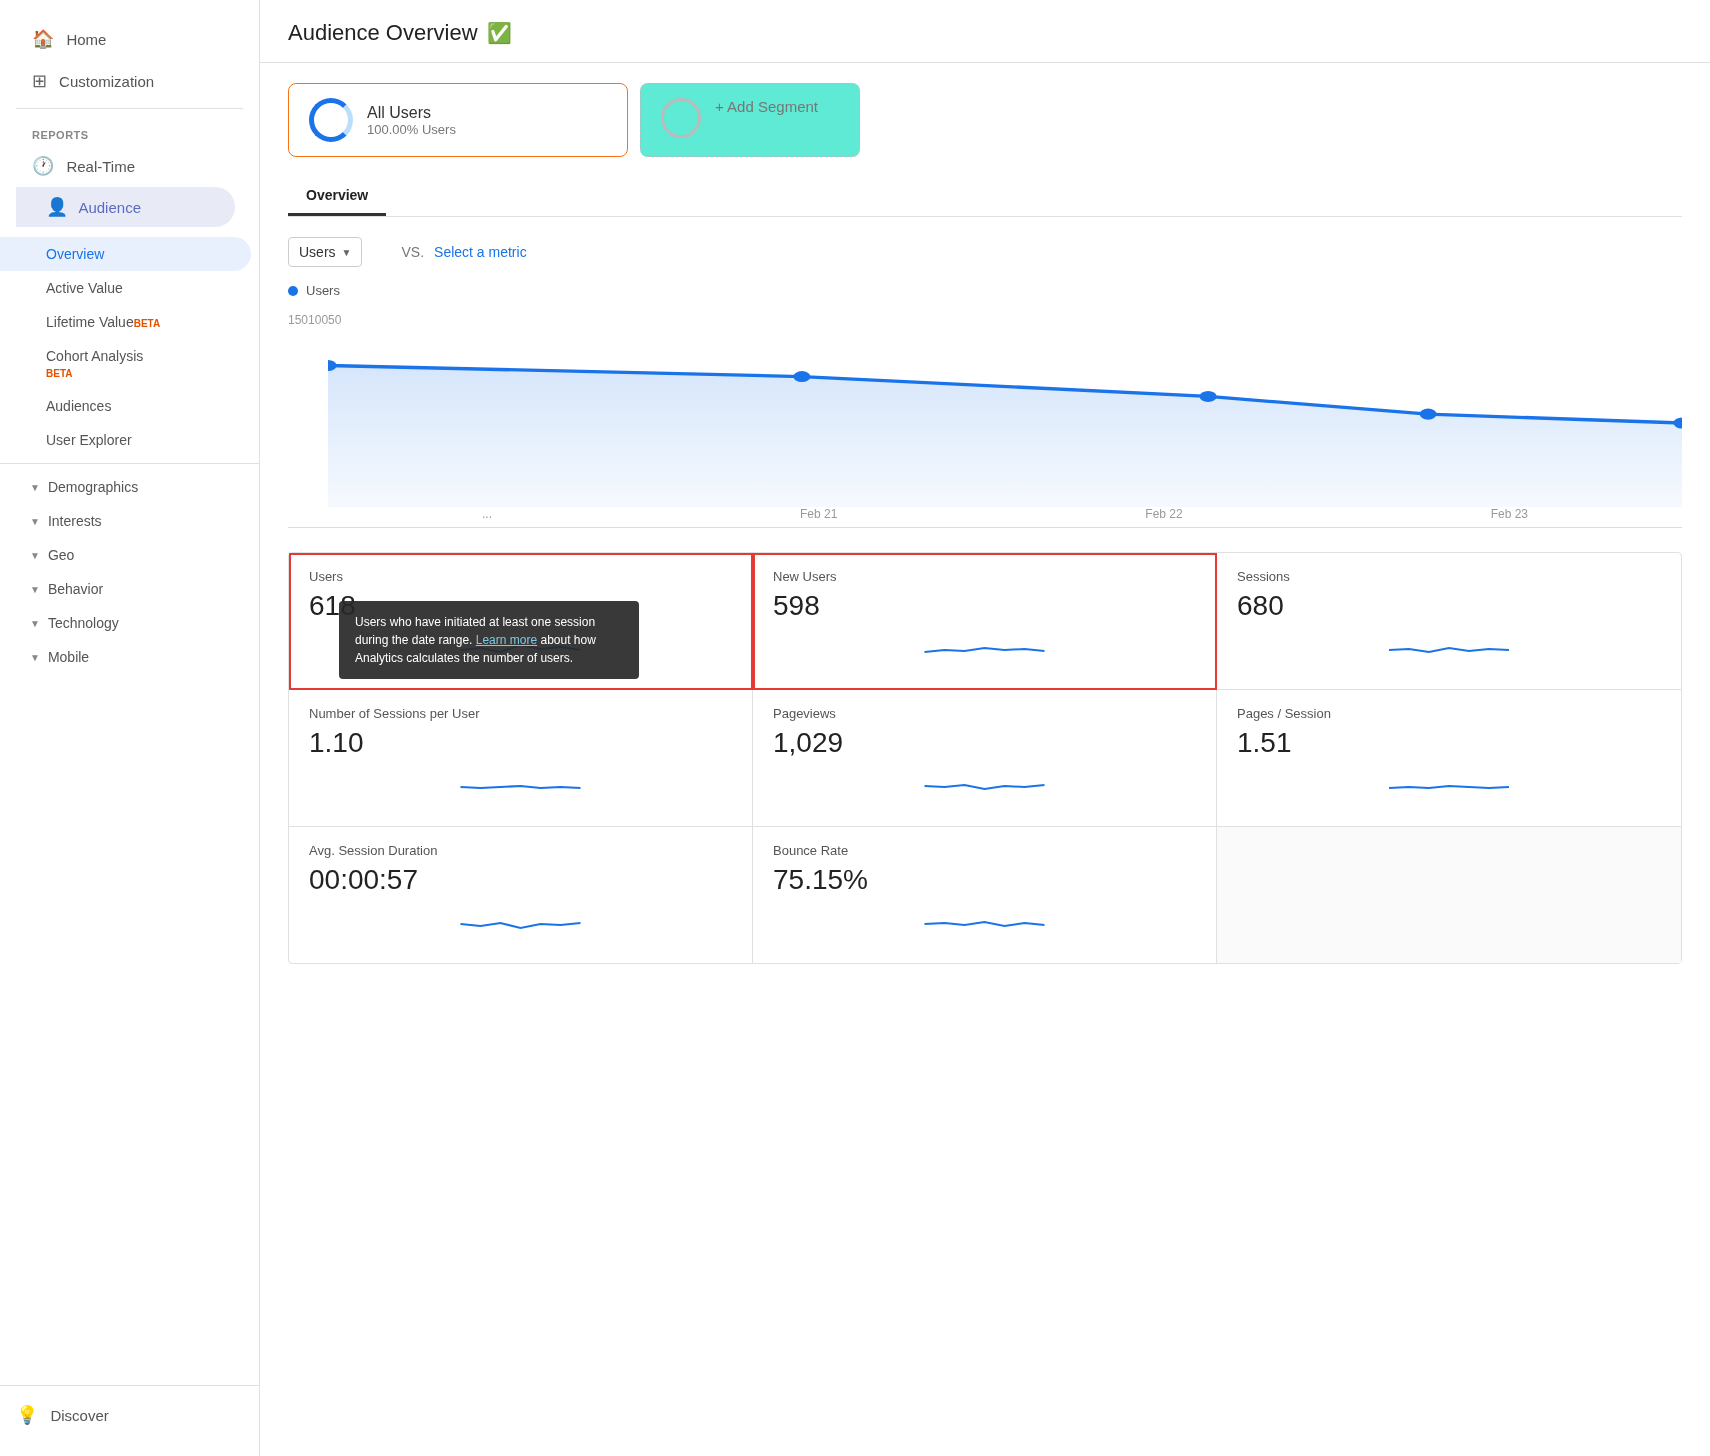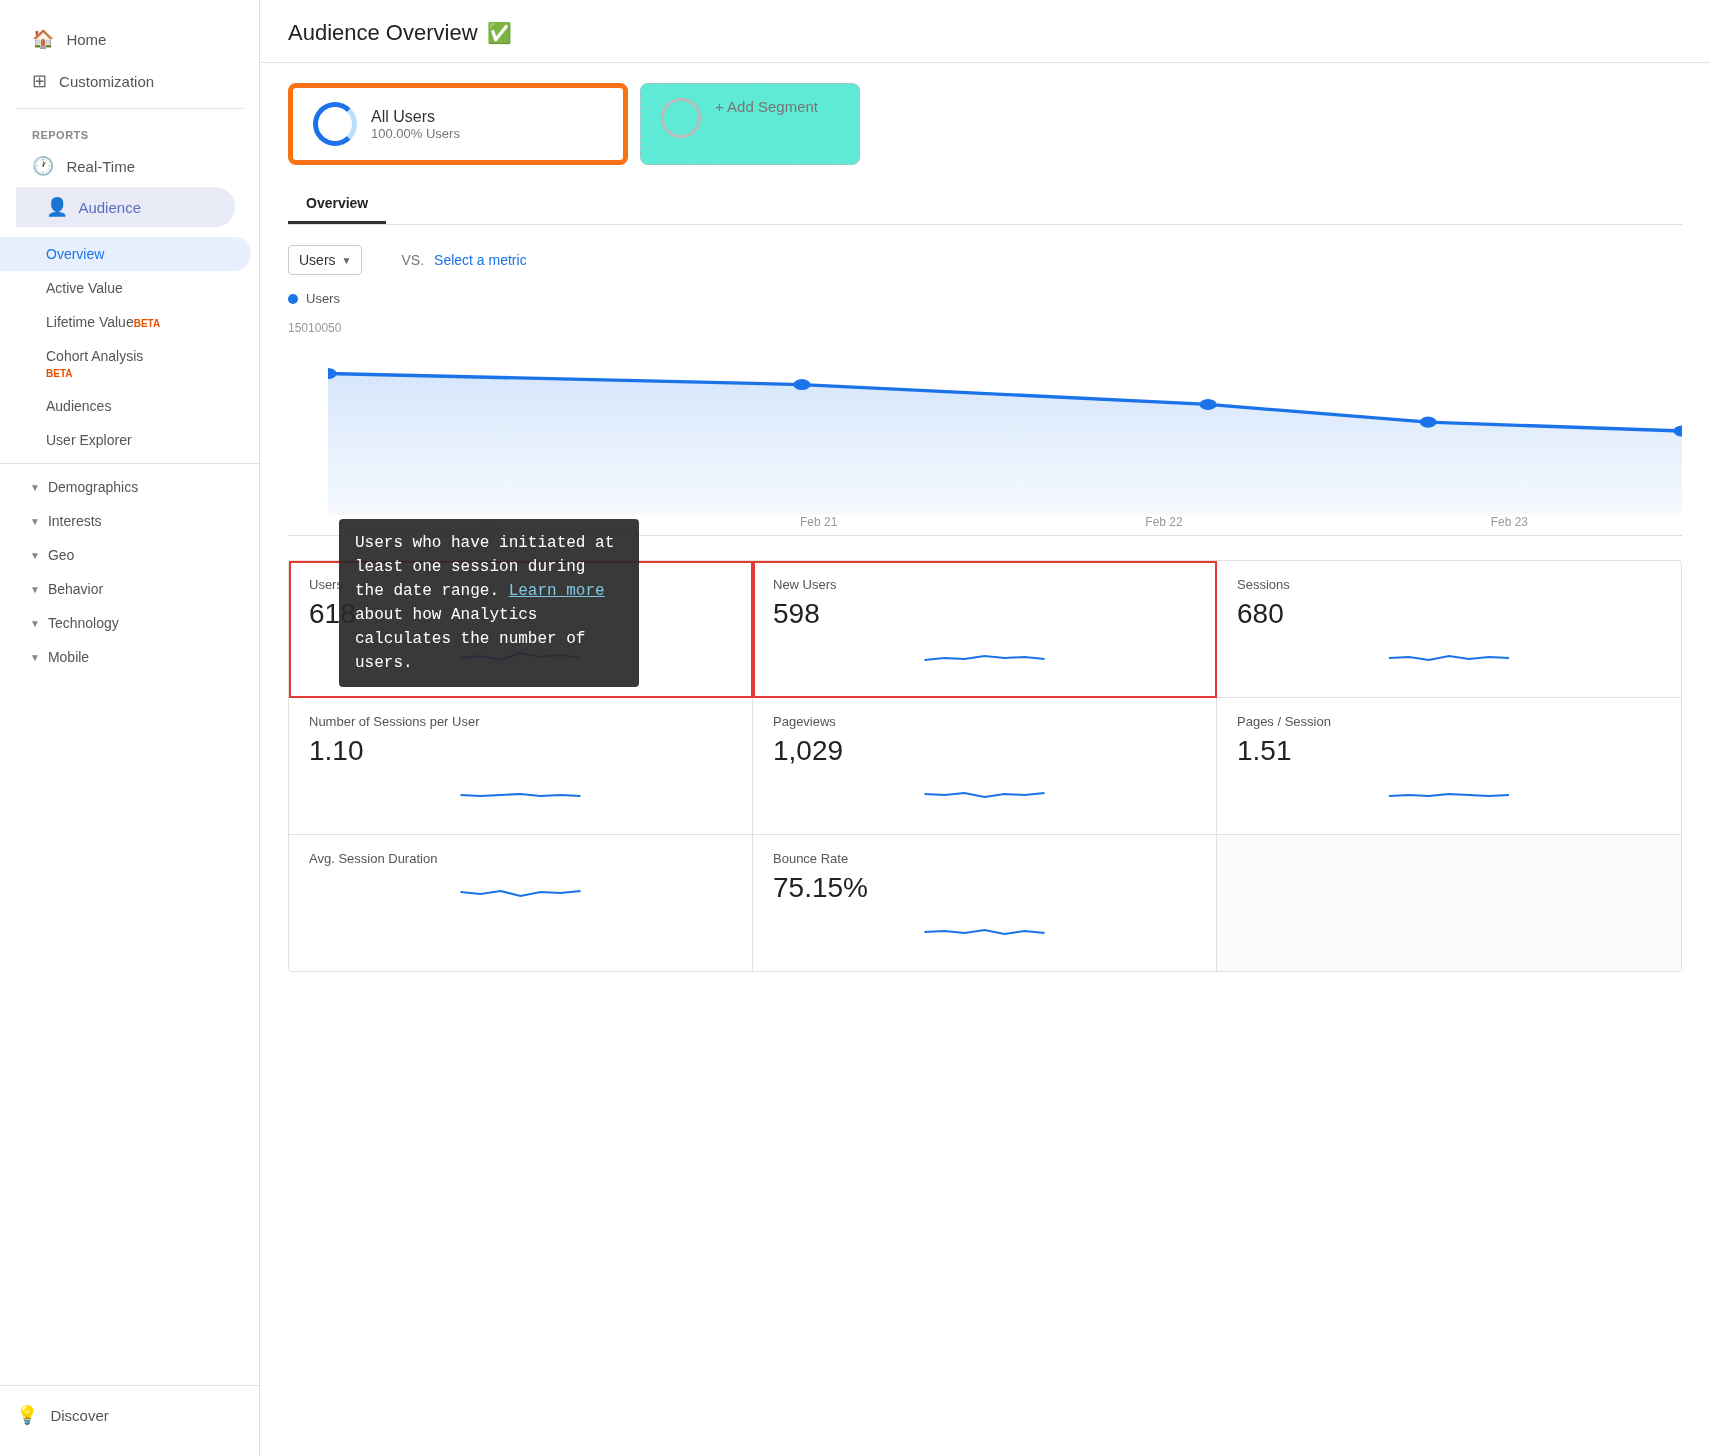--- a/index.html
+++ b/index.html
@@ -124,21 +124,21 @@
       padding: 20px 28px;
     }
 
     
     .segment-bar {
       display: flex;
       gap: 12px;
       margin-bottom: 20px;
     }
     .segment-card {
-      border: 5px solid #f97316;
+      border: 1px solid #f97316;
       border-radius: 8px;
       padding: 14px 20px;
       display: flex;
       align-items: center;
       gap: 14px;
       min-width: 340px;
       background: #fff;
       cursor: pointer;
     }
     .segment-card .donut {
@@ -291,27 +291,26 @@
       width: 100%;
     }
 
     
     .tooltip-box {
       position: absolute;
       bottom: 10px;
       left: 50px;
       background: rgba(40,40,40,0.92);
       color: #fff;
-      font-size: 16px;
+      font-size: 12px;
       padding: 12px 16px;
       border-radius: 4px;
       max-width: 300px;
       line-height: 1.5;
       z-index: 10;
-      font-family: Liberation Mono, monospace;
     }
     .tooltip-box a { color: #7ec8e3; }
 
     
     .line-chart-svg { width: 100%; height: 100%; }
   </style>
 </head>
 <body>
 
 <div class="sidebar">
@@ -526,20 +525,21 @@
       <div class="metric-card">
         <div class="metric-label">Pages / Session</div>
         <div class="metric-value">1.51</div>
         <svg class="metric-sparkline" viewBox="0 0 120 40">
           <polyline points="0,21 20,20 40,21 60,19 80,20 100,21 120,20" fill="none" stroke="#1a73e8" stroke-width="2"></polyline>
         </svg>
       </div>
 
       <div class="metric-card">
         <div class="metric-label">Avg. Session Duration</div>
+        <div class="metric-value">00:00:57</div>
         <svg class="metric-sparkline" viewBox="0 0 120 40">
           <polyline points="0,20 20,22 40,19 60,24 80,20 100,21 120,19" fill="none" stroke="#1a73e8" stroke-width="2"></polyline>
         </svg>
       </div>
 
       <div class="metric-card">
         <div class="metric-label">Bounce Rate</div>
         <div class="metric-value">75.15%</div>
         <svg class="metric-sparkline" viewBox="0 0 120 40">
           <polyline points="0,20 20,19 40,21 60,18 80,22 100,19 120,21" fill="none" stroke="#1a73e8" stroke-width="2"></polyline>

